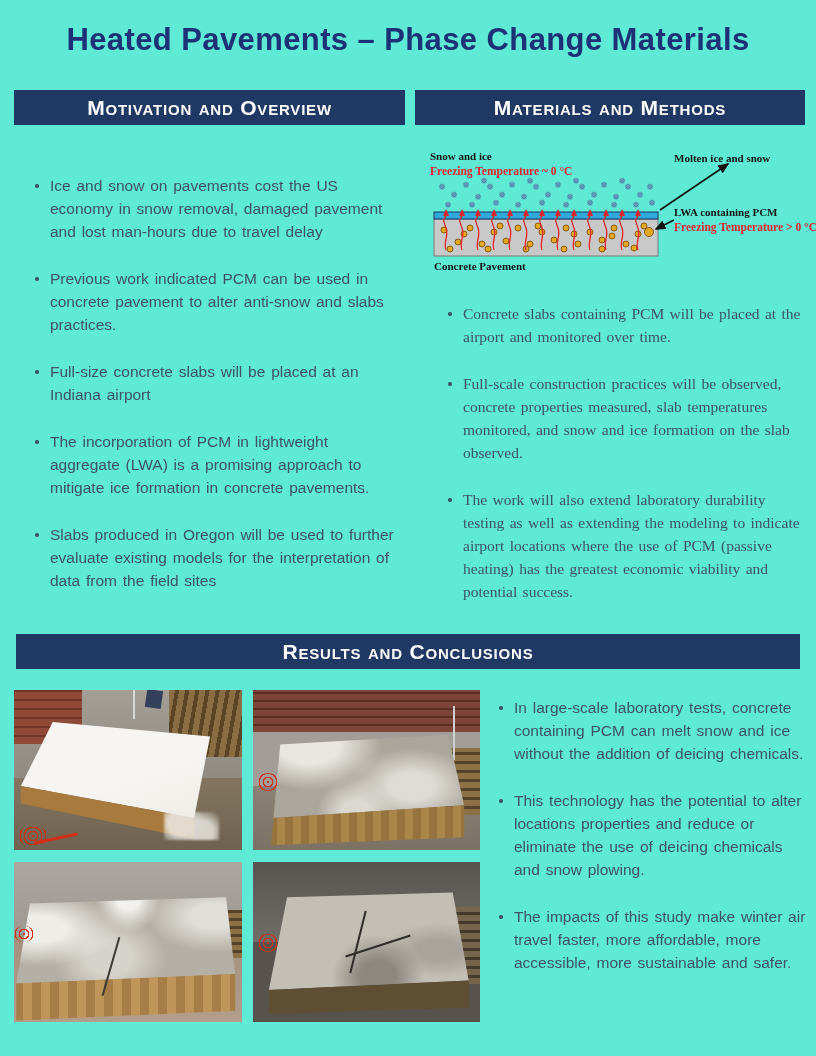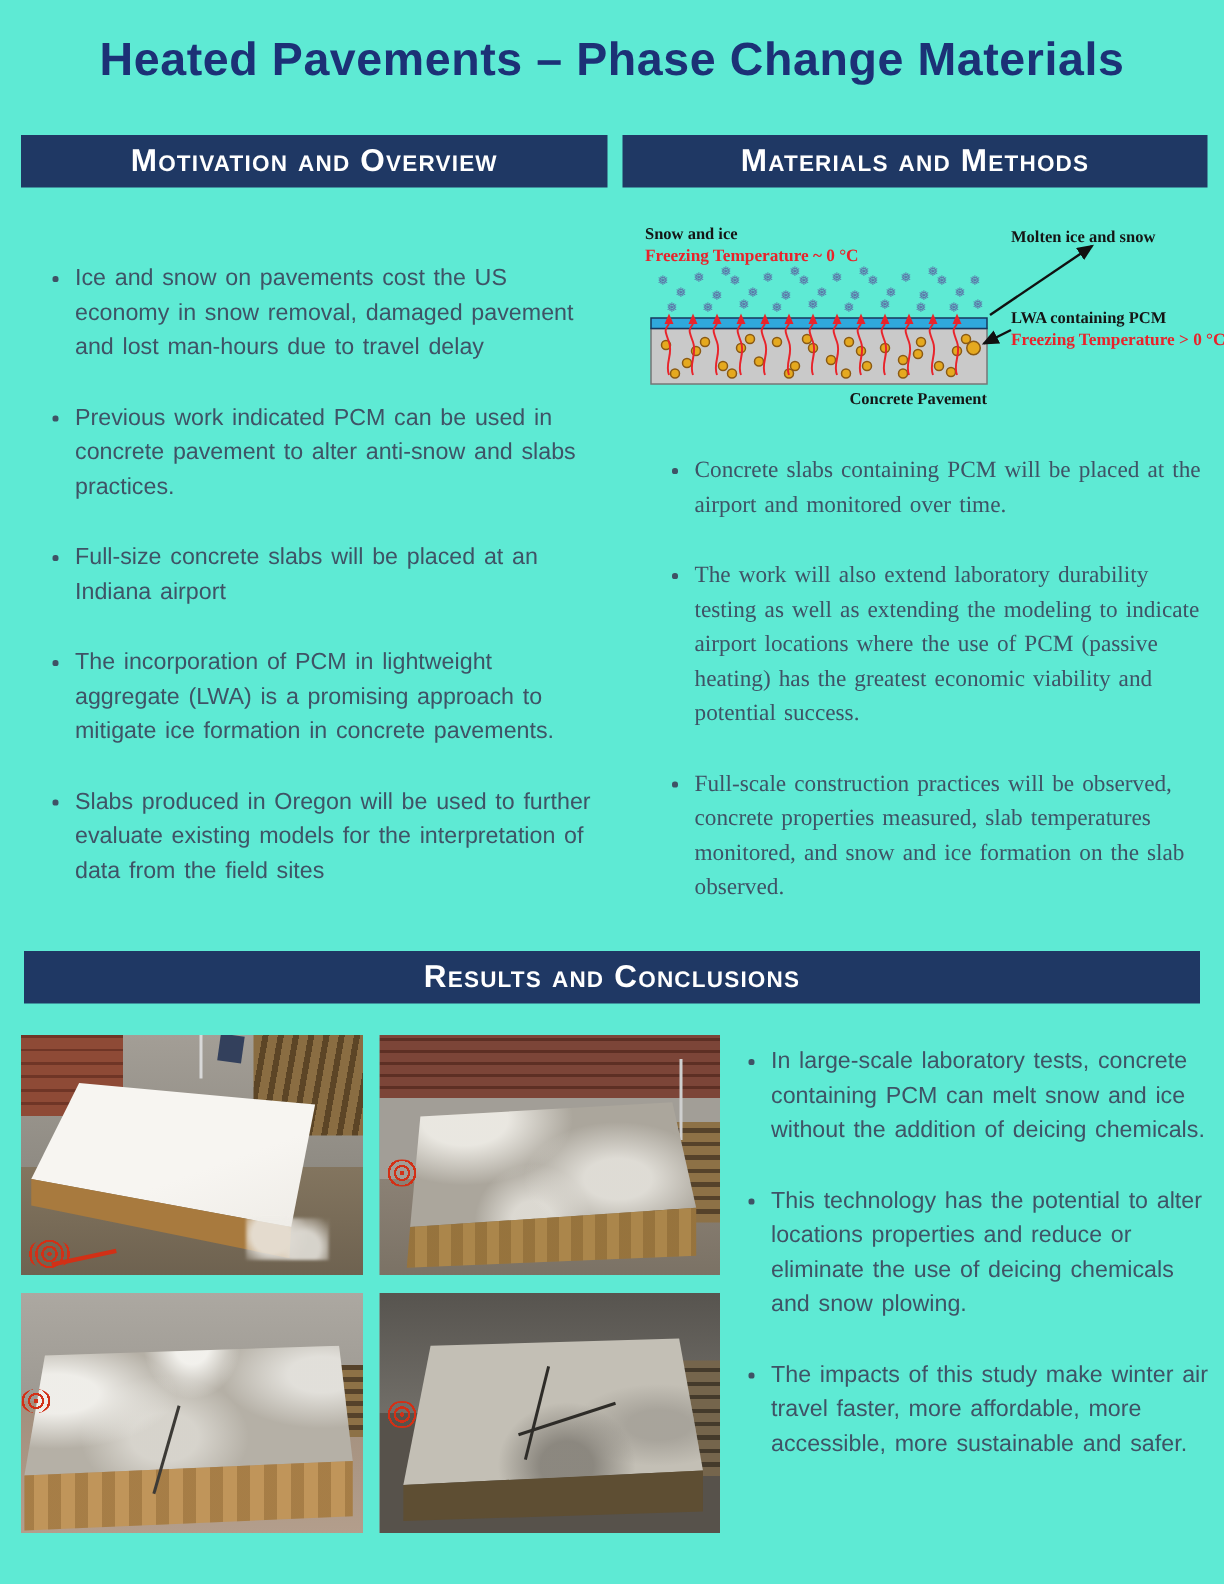--- a/index.html
+++ b/index.html
@@ -239,27 +239,27 @@
         <text x="56" y="36" class="flake">❅</text>
         <text x="102" y="36" class="flake">❅</text>
         <text x="148" y="36" class="flake">❅</text>
         <text x="194" y="36" class="flake">❅</text>
       </svg>
     <div class="dg-label" style="left:2px;top:2px;">Snow and ice</div>
     <div class="dg-label dg-red" style="left:2px;top:17px;">Freezing Temperature ~ 0 °C</div>
     <div class="dg-label" style="left:246px;top:4px;">Molten ice and snow</div>
     <div class="dg-label" style="left:246px;top:58px;text-align:center;">LWA containing PCM</div>
     <div class="dg-label dg-red" style="left:246px;top:73px;">Freezing Temperature &gt; 0 °C</div>
-    <div class="dg-label" style="left:6px;top:112px;width:224px;text-align:right;">Concrete Pavement</div>
+    <div class="dg-label" style="left:6px;top:112px;width:224px;text-align:left;">Concrete Pavement</div>
   </div>
 
   <ul class="bullets" id="list-methods">
     <li>Concrete slabs containing PCM will be placed at the airport and monitored over time.</li>
+    <li>Full-scale construction practices will be observed, concrete properties measured, slab temperatures monitored, and snow and ice formation on the slab observed.</li>
     <li>The work will also extend laboratory durability testing as well as extending the modeling to indicate airport locations where the use of PCM (passive heating) has the greatest economic viability and potential success.</li>
-    <li>Full-scale construction practices will be observed, concrete properties measured, slab temperatures monitored, and snow and ice formation on the slab observed.</li>
   </ul>
 
   <div class="photo" id="photo1">
     <div class="p1-wall"></div>
     <div class="p1-brick"></div>
     <div class="p1-planks"></div>
     <div class="p1-ground"></div>
     <div class="p1-pole"></div>
     <div class="p1-leg"></div>
     <div class="p1-slab"></div>

